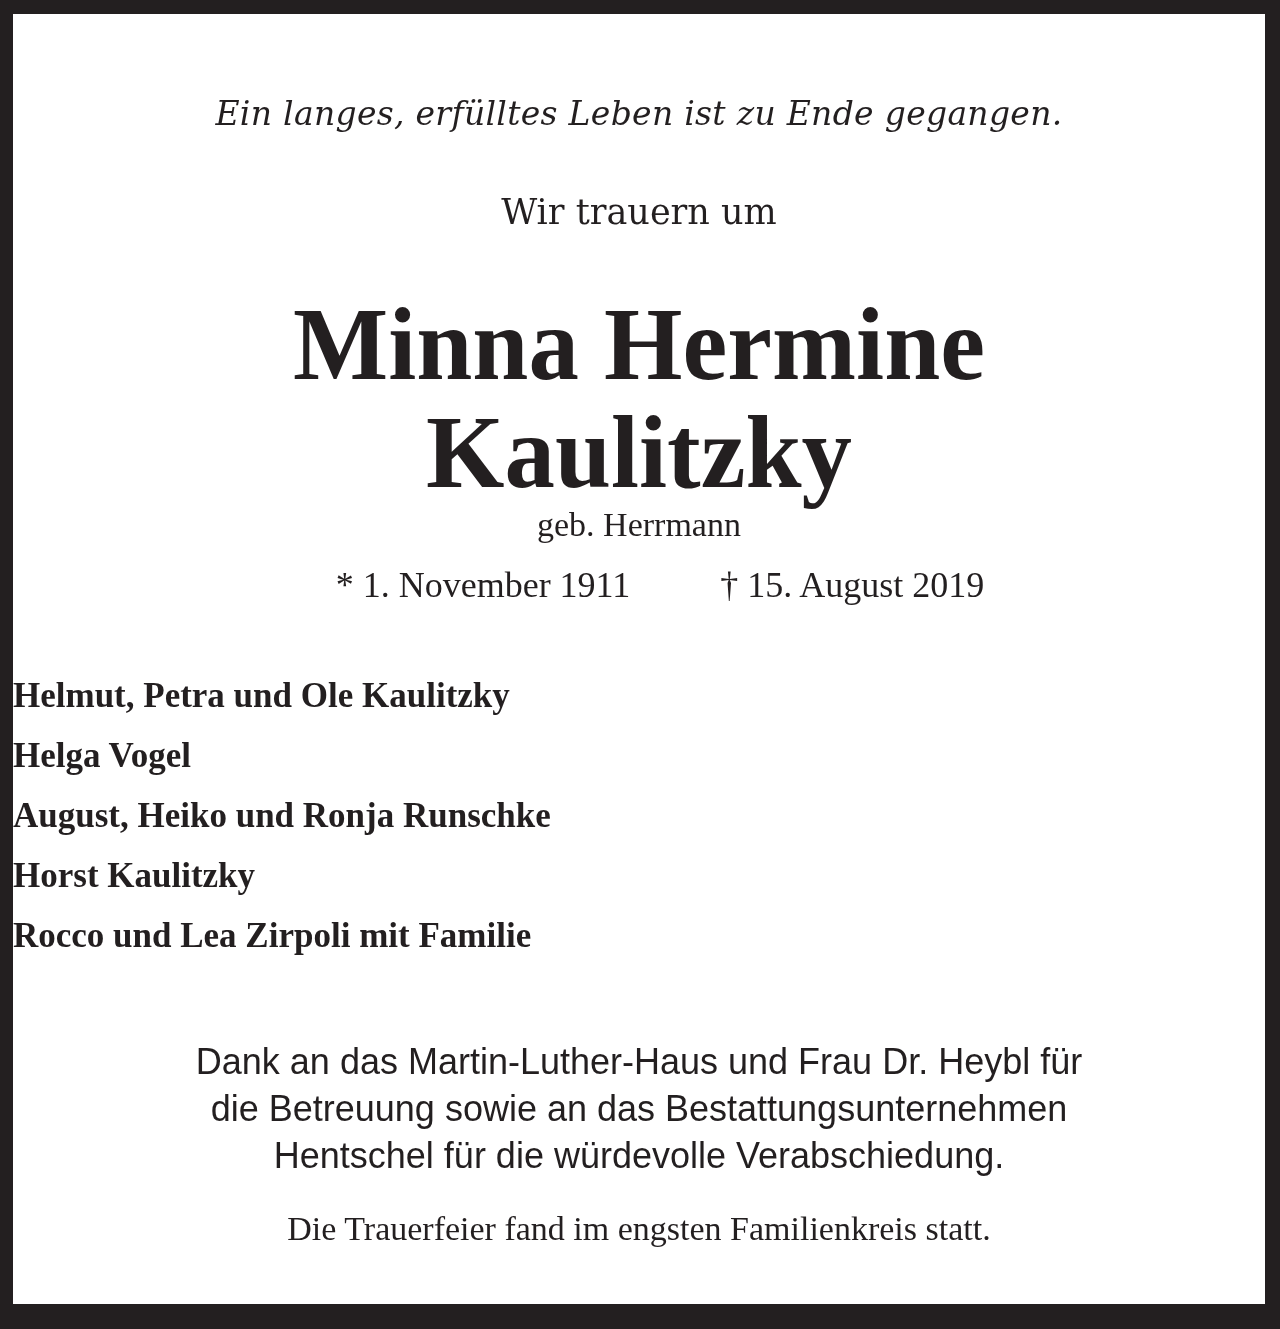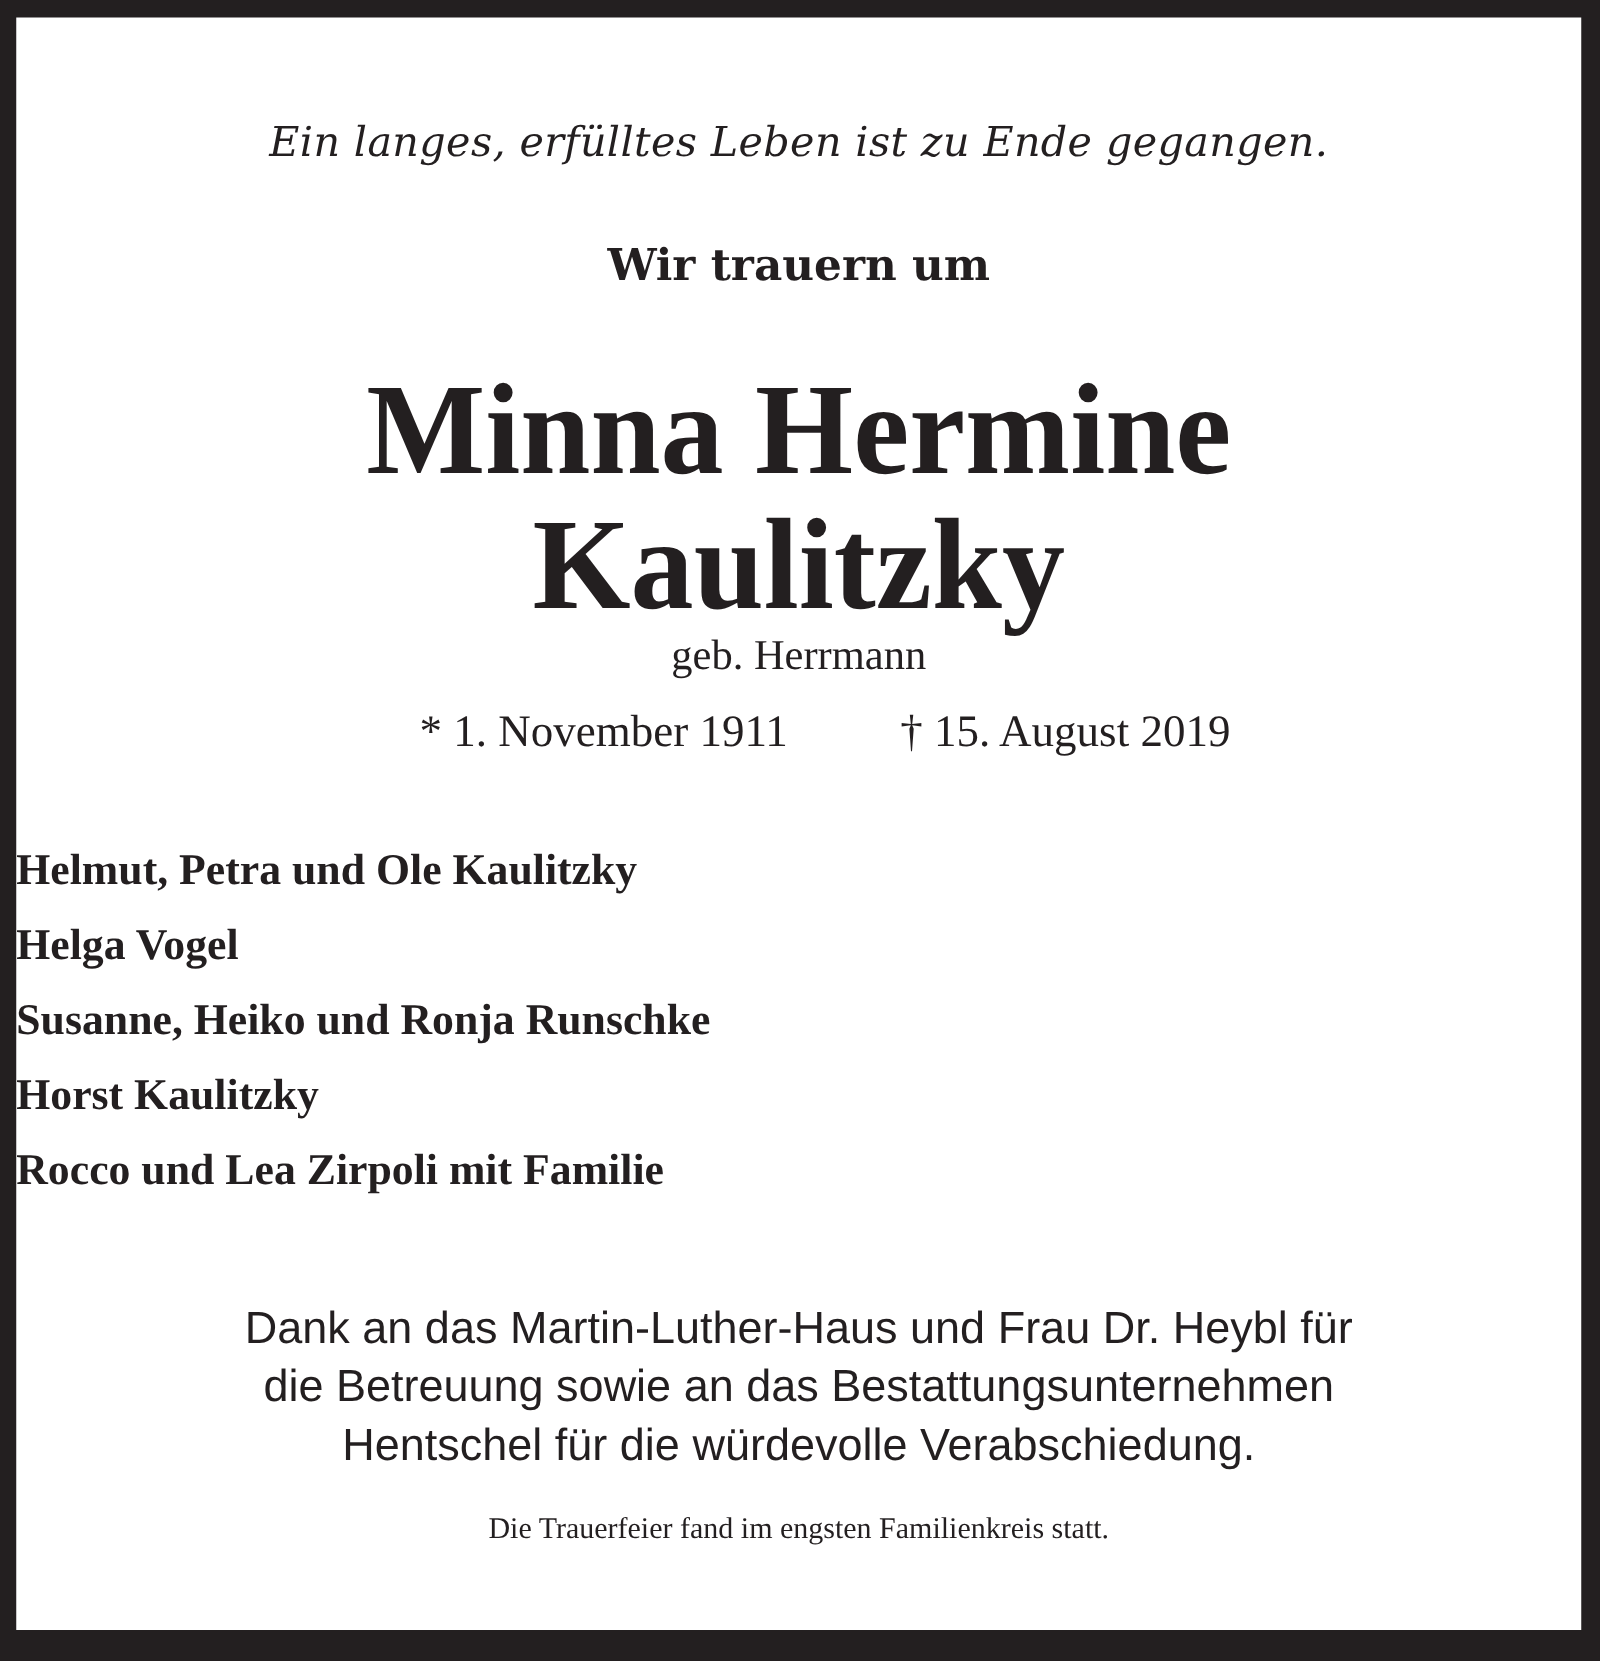--- a/index.html
+++ b/index.html
@@ -25,21 +25,20 @@
   }
   .intro {
     top: 80px;
     font-style: italic;
     font-size: 33px;
     letter-spacing: 0.3px;
   }
   .wir {
     top: 178px;
     font-size: 35px;
-    font-weight: bold;
   }
   .name {
     font-family: "Liberation Serif", "DejaVu Serif", serif;
     font-weight: bold;
     font-size: 104px;
     transform: scaleX(0.97);
   }
   .name1 { top: 270px; }
   .name2 { top: 378px; }
   .born-name {
@@ -71,21 +70,21 @@
     left: 0; right: 0; top: 1024px;
     text-align: center;
     font-family: Liberation Sans, sans-serif;
     font-size: 36px;
     line-height: 47px;
   }
   .thanks div { white-space: nowrap; }
   .closing {
     top: 1196px;
     font-family: "Liberation Serif", "DejaVu Serif", serif;
-    font-size: 24px;
+    font-size: 34px;
   }
 </style>
 </head>
 <body>
 
 <div class="card">
   <div class="line intro">Ein langes, erfülltes Leben ist zu Ende gegangen.</div>
   <div class="line wir">Wir trauern um</div>
 
   <div class="line name name1">Minna Hermine</div>
@@ -93,21 +92,21 @@
 
   <div class="line born-name">geb. Herrmann</div>
 
   <div class="line dates">
     <span>* 1. November 1911</span><span class="sep"></span><span>† 15. August 2019</span>
   </div>
 
   <div class="mourners">
     <div class="mourner">Helmut, Petra und Ole Kaulitzky</div>
     <div class="mourner">Helga Vogel</div>
-    <div class="mourner">Susanne, Heiko und Ronja Runschke</div>
+    <div class="mourner">August, Heiko und Ronja Runschke</div>
     <div class="mourner">Horst Kaulitzky</div>
     <div class="mourner">Rocco und Lea Zirpoli mit Familie</div>
   </div>
 
   <div class="thanks">
     <div>Dank an das Martin-Luther-Haus und Frau Dr. Heybl für</div>
     <div>die Betreuung sowie an das Bestattungsunternehmen</div>
     <div>Hentschel für die würdevolle Verabschiedung.</div>
   </div>
 

